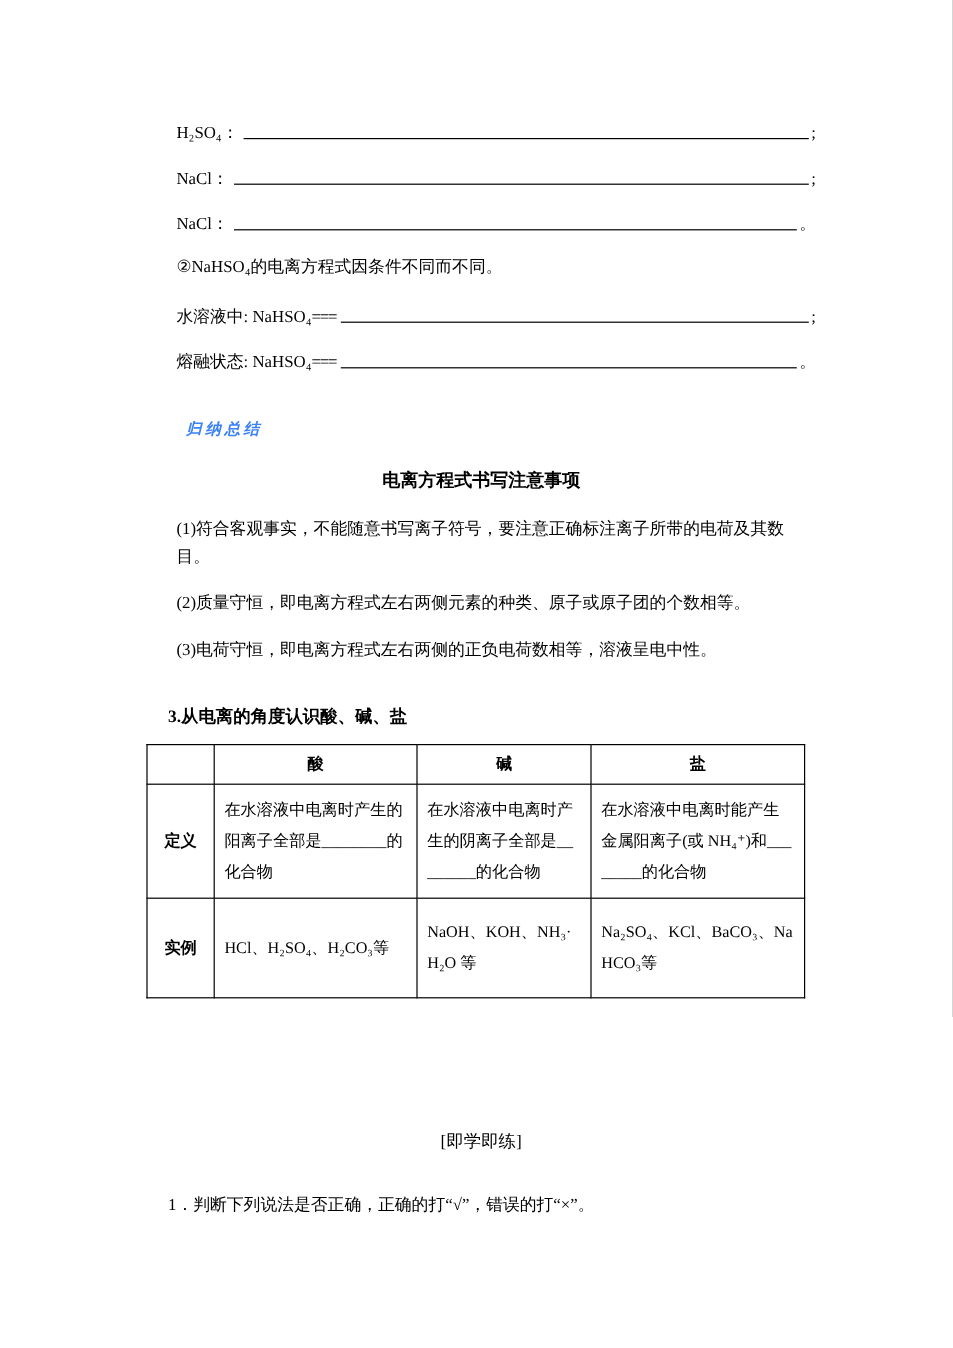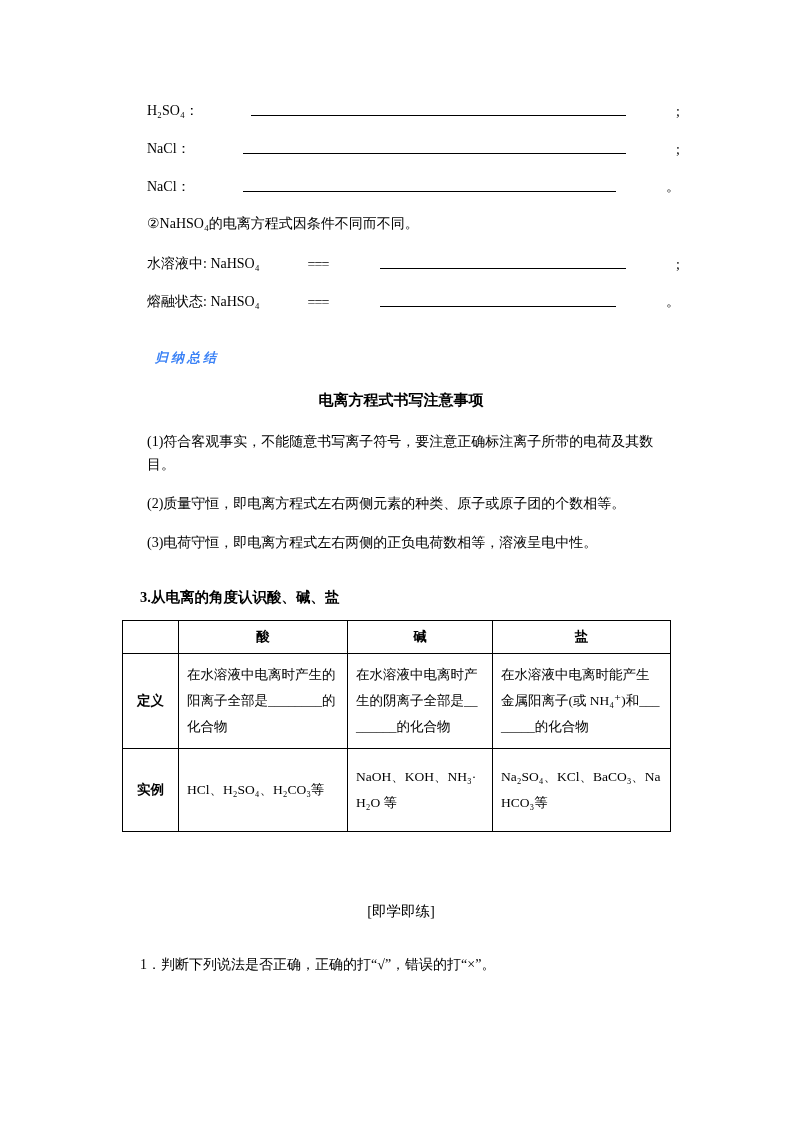--- a/index.html
+++ b/index.html
@@ -1,21 +1,21 @@
 <!DOCTYPE html>
 <html><head>
 <meta charset="utf-8">
 <style>
   html,body{margin:0;padding:0;background:#888;}
   .page{
     width:794px;height:1123px;background:#fff;margin:0 auto;position:relative;
     font-family:"Liberation Serif","DejaVu Serif",serif;font-size:14px;color:#000;
     box-sizing:border-box;padding:96px 114px 0 122px;overflow:hidden;
   }
-  .indent{margin-left:25px;gap:48px;}
+  .indent{margin-left:25px;}
   .blank-row{display:flex;align-items:flex-end;height:24px;margin-bottom:14px;}
   .lbl{white-space:nowrap;}
   .eq{white-space:nowrap;letter-spacing:-1px;}
   .fill-line{flex:1 1 auto;border-bottom:1px solid #000;margin:0 2px 4px 4px;height:1px;}
   .punct{white-space:nowrap;}
   .para{margin:16px 0 14px 25px;line-height:23px;}
   .badge{
     margin:38px 0 0 33px;font-style:italic;font-weight:bold;font-size:13px;
     letter-spacing:3px;color:#3b82f6;
   }
@@ -25,21 +25,21 @@
   .sec-title{font-weight:bold;font-size:14.5px;margin:34px 0 13px 18px;}
   table.def-table{border-collapse:collapse;width:548px;table-layout:fixed;}
   table.def-table th,table.def-table td{
     border:1px solid #000;padding:5px 8px;font-size:13.5px;line-height:1.95;
     vertical-align:middle;word-break:break-all;
   }
   table.def-table thead th{font-weight:bold;text-align:center;height:23px;padding:3px 4px;}
   table.def-table th.rowlbl{font-weight:bold;text-align:center;}
   table.def-table td.defcell{height:84px;}
   table.def-table td.excell{height:72px;}
-  .practice-title{text-align:center;margin-top:70px;font-size:14.5px;}
+  .practice-title{text-align:center;margin-top:110px;font-size:14.5px;}
   .q1{margin:32px 0 0 18px;line-height:23px;}
   .q1sub{margin:30px 0 0 0;line-height:23px;}
 </style>
 </head>
 <body>
 
 <div class="page">
 
   <div class="blank-row indent">
     <span class="lbl">H₂SO₄：</span>

